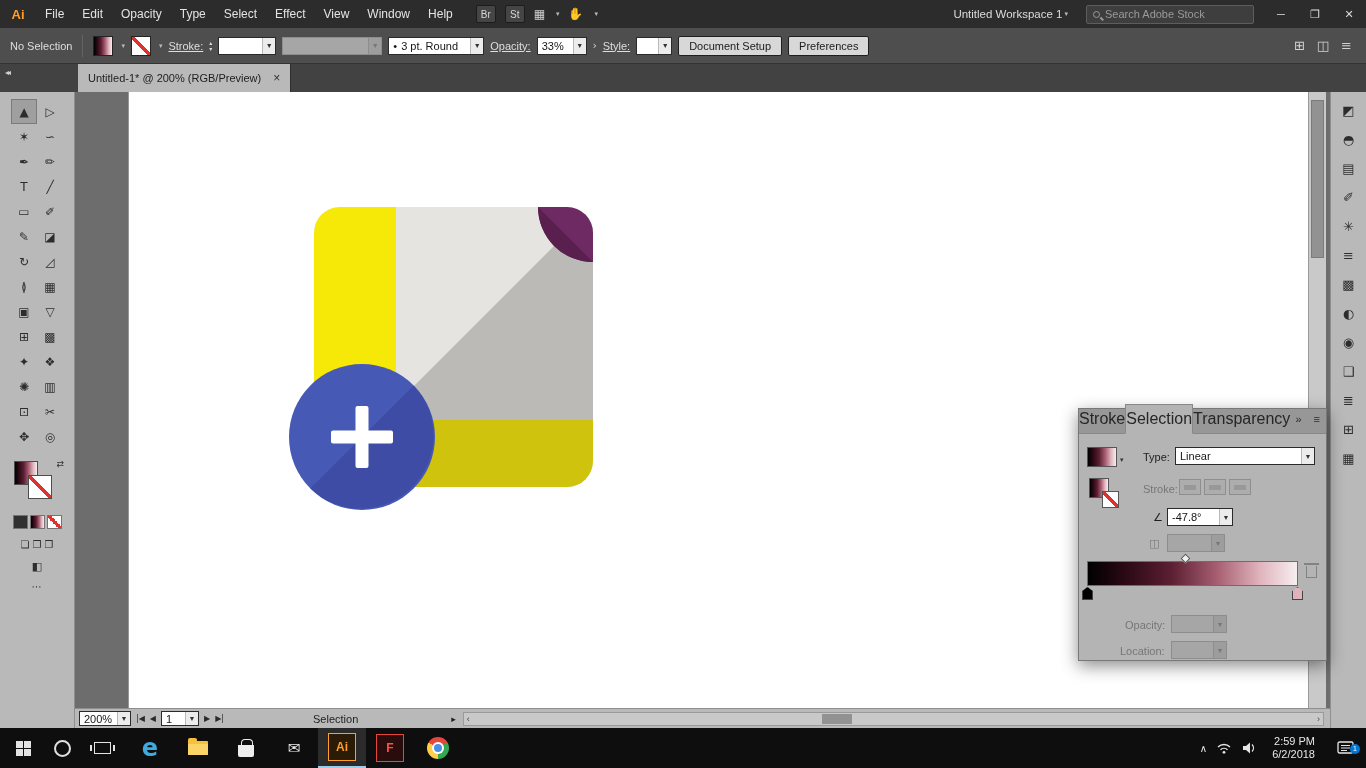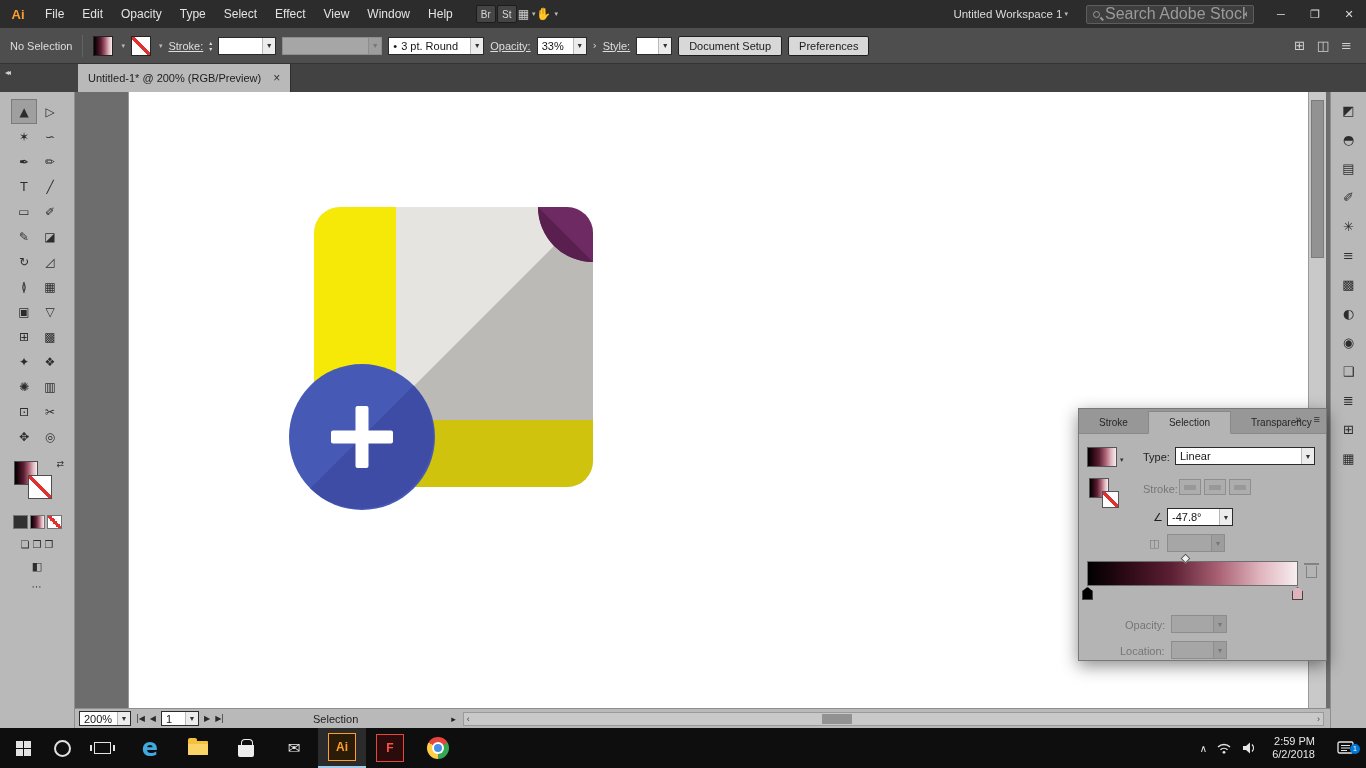--- a/index.html
+++ b/index.html
@@ -3,29 +3,29 @@
 <meta charset="utf-8">
 <style>
 *{margin:0;padding:0;box-sizing:border-box;user-select:none}
 html,body{width:1366px;height:768px;overflow:hidden;background:#b7b7b7;font-family:"Liberation Sans",sans-serif}
 .glyph{font-family:"DejaVu Sans",sans-serif}
 
 
 #menubar{position:absolute;left:0;top:0;width:1366px;height:28px;background:#2c2c2c;display:flex;align-items:center;color:#e3e3e3;font-size:12px;z-index:30}
 #ai-logo{width:36px;text-align:center;color:#ff9e2c;font-weight:bold;font-size:13px}
 .menu-item{padding:4px 9px;line-height:28px;cursor:default;white-space:nowrap}
-#mb-chips{display:flex;align-items:center;gap:1px;margin-left:14px}
+#mb-chips{display:flex;align-items:center;gap:9px;margin-left:14px}
 .mb-chip{min-width:20px;height:18px;background:#454545;border:1px solid #1c1c1c;border-radius:2px;font-size:10px;display:flex;align-items:center;justify-content:center;padding:0 2px;color:#d7d7d7}
 .mb-icon{color:#cfcfcf;font-size:12px}
 .caret{font-size:7px;color:#bbb;margin-left:2px}
 #workspace{margin-left:auto;display:flex;align-items:center;font-size:11.5px;color:#dcdcdc;padding:0 8px}
 #stock-search{display:flex;align-items:center;background:#3e3e3e;border:1px solid #5d5d5d;border-radius:2px;height:19px;width:168px;margin:0 10px;padding:0 6px;gap:5px}
 #stock-search .mag{width:7px;height:7px;border:1.5px solid #9a9a9a;border-radius:50%;position:relative;flex:none}
 #stock-search .mag::after{content:"";position:absolute;left:6px;top:6px;width:4px;height:1.5px;background:#9a9a9a;transform:rotate(45deg)}
-#stock-search input{flex:1;background:transparent;border:none;outline:none;color:#c4c4c4;font-size:16px;width:100px}
+#stock-search input{flex:1;background:transparent;border:none;outline:none;color:#c4c4c4;font-size:11px;width:100px}
 #stock-search input::placeholder{color:#9a9a9a}
 #win-controls{display:flex;height:28px}
 .win-btn{width:34px;height:28px;display:flex;align-items:center;justify-content:center;font-size:11px;color:#dcdcdc}
 
 
 #controlbar{position:absolute;left:0;top:28px;width:1366px;height:36px;background:#4e4e4e;border-bottom:1px solid #333;display:flex;align-items:center;padding:0 10px;gap:6px;color:#dedede;font-size:11px;z-index:29}
 .cb-sep{width:1px;height:22px;background:#3a3a3a;border-right:1px solid #636363;margin:0 4px}
 .swatch{width:20px;height:20px;border:1px solid #242424;background:#fff;flex:none}
 .swatch-none{background:linear-gradient(45deg,#fff 44%,#e03131 44%,#e03131 56%,#fff 56%)}
 .cb-link{text-decoration:underline;cursor:default}
@@ -78,21 +78,21 @@
 #hscroll{position:relative;flex:1;height:14px;background:#c9c9c9;border:1px solid #9a9a9a;margin:0 2px;display:flex;align-items:center;justify-content:space-between;padding:0 3px;font-size:9px;color:#444}
 #hthumb{position:absolute;left:358px;top:1px;bottom:1px;width:30px;background:#929292}
 
 
 #rightstrip{position:absolute;left:1330px;top:92px;width:36px;height:636px;background:#b9b9b9;border-left:1px solid #8f8f8f;display:flex;flex-direction:column;align-items:center;padding-top:12px;gap:15px;z-index:10}
 .rs-icon{color:#2c2c2c;font-size:13px;font-family:"DejaVu Sans",sans-serif;line-height:14px}
 
 
 #gpanel{position:absolute;left:1078px;top:408px;width:249px;height:253px;background:#b4b4b4;border:1px solid #787878;box-shadow:0 5px 16px rgba(0,0,0,.45);z-index:20;font-size:11px;color:#1e1e1e}
 #gp-tabs{height:25px;background:#979797;display:flex;align-items:flex-end;border-bottom:1px solid #888;position:relative}
-.gp-tab{padding:5px 20px 5px;font-size:10px;color:#262626;white-space:nowrap}
+.gp-tab{padding:5px 0 5px;font-size:16px;color:#262626;white-space:nowrap}
 .gp-tab.active{background:#b4b4b4;border:1px solid #888;border-bottom:1px solid #b4b4b4;margin-bottom:-1px}
 #gp-tabicons{position:absolute;right:6px;top:4px;display:flex;gap:12px;color:#2a2a2a;font-size:11px}
 #gp-body{position:relative;height:226px}
 .gp-abs{position:absolute}
 .gp-label{color:#1e1e1e}
 .gp-dim{color:#767676}
 #gp-thumb{left:8px;top:13px;width:30px;height:20px;border:1px solid #555}
 #gp-thumb-caret{left:41px;top:22px;font-size:7px;color:#333}
 #gp-type-label{left:64px;top:17px}
 #gp-type{left:96px;top:13px;width:140px}

